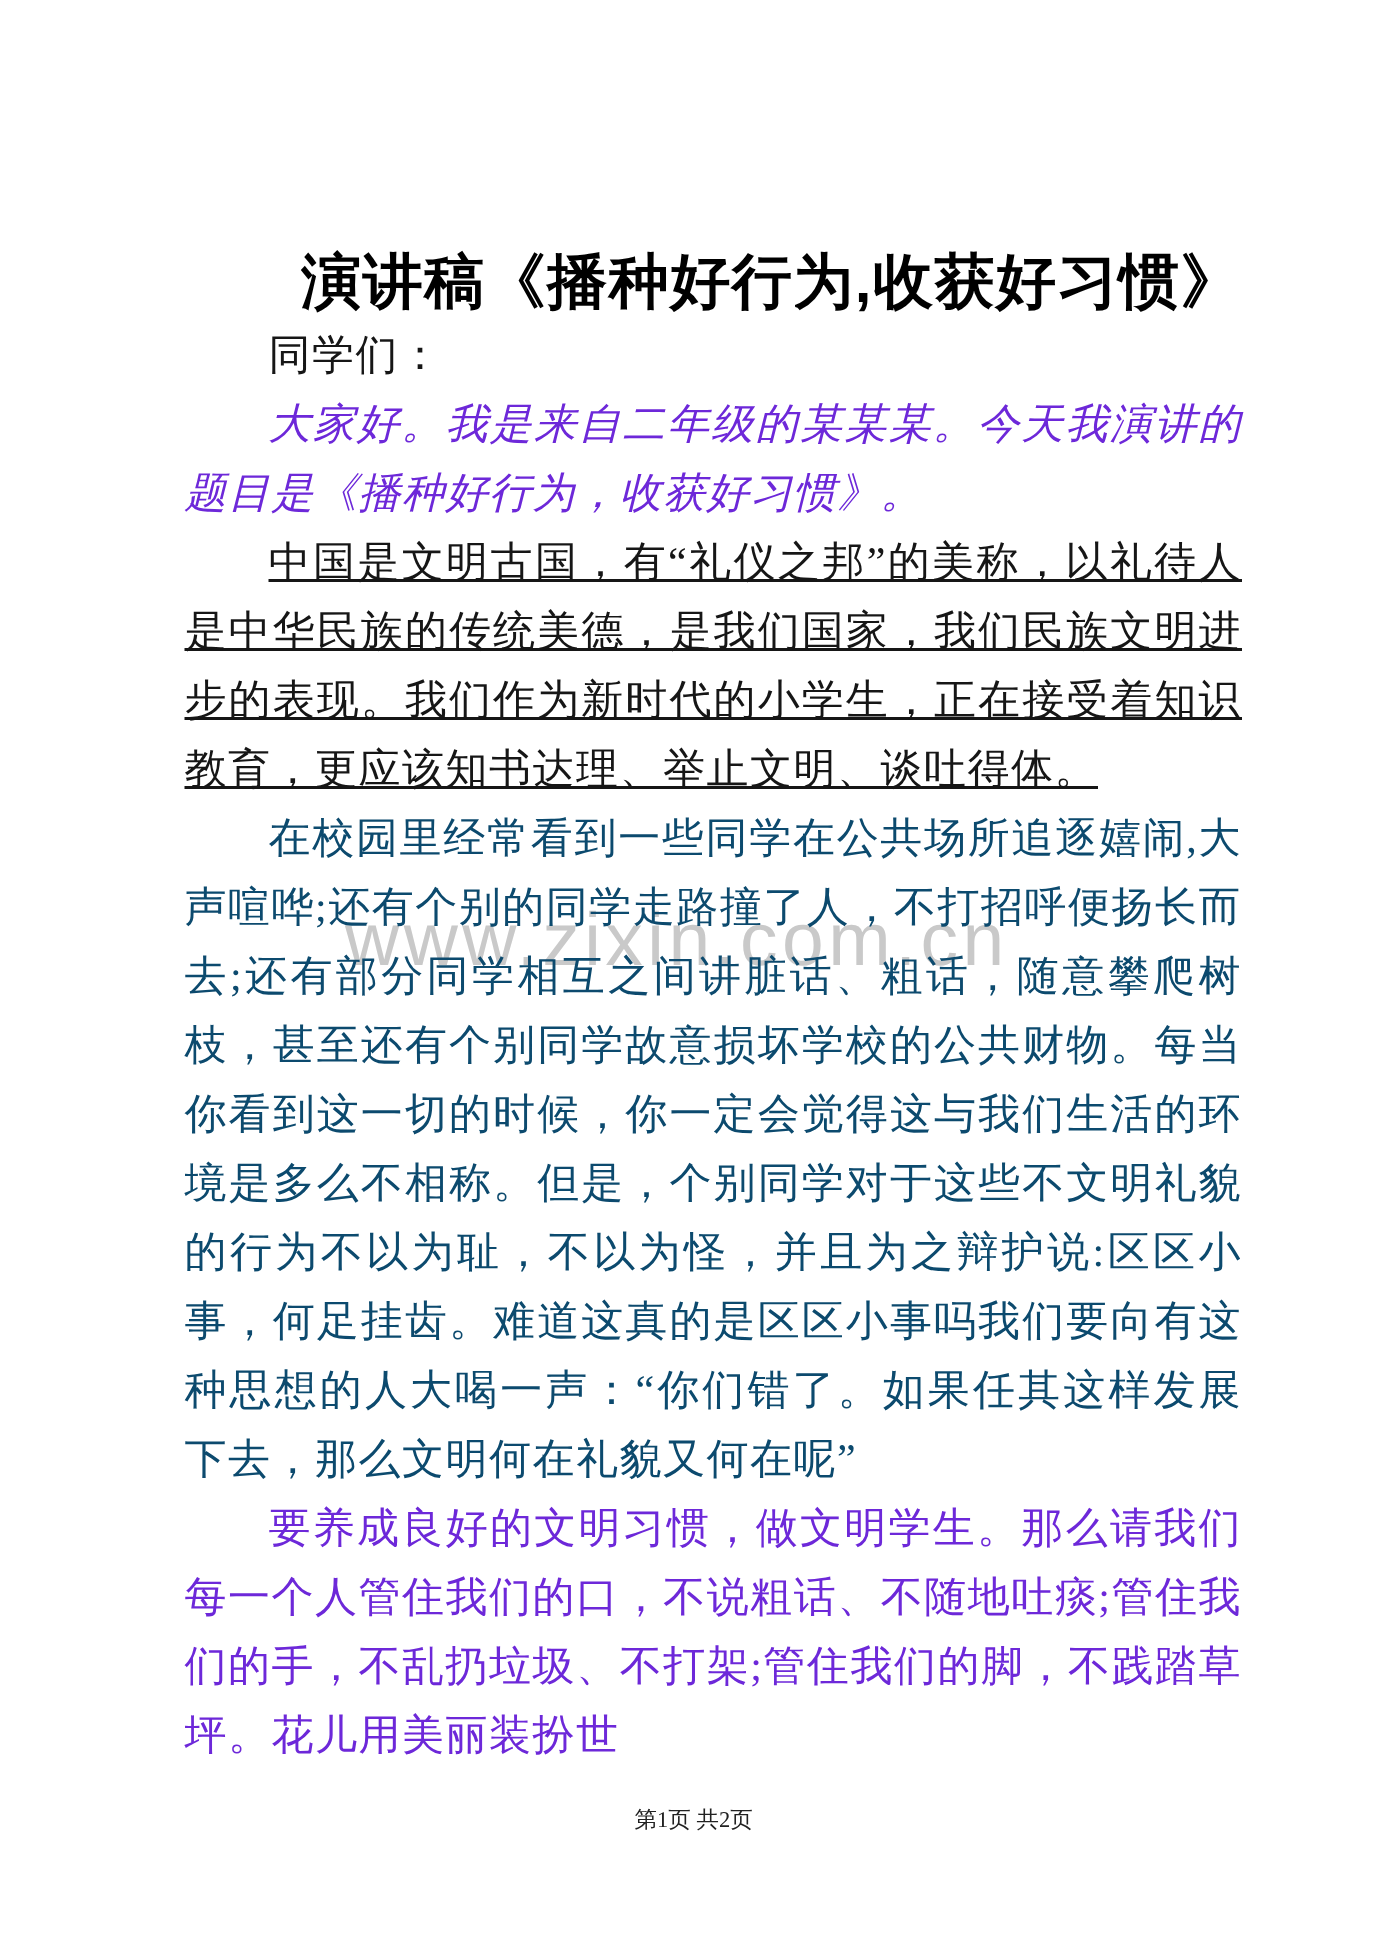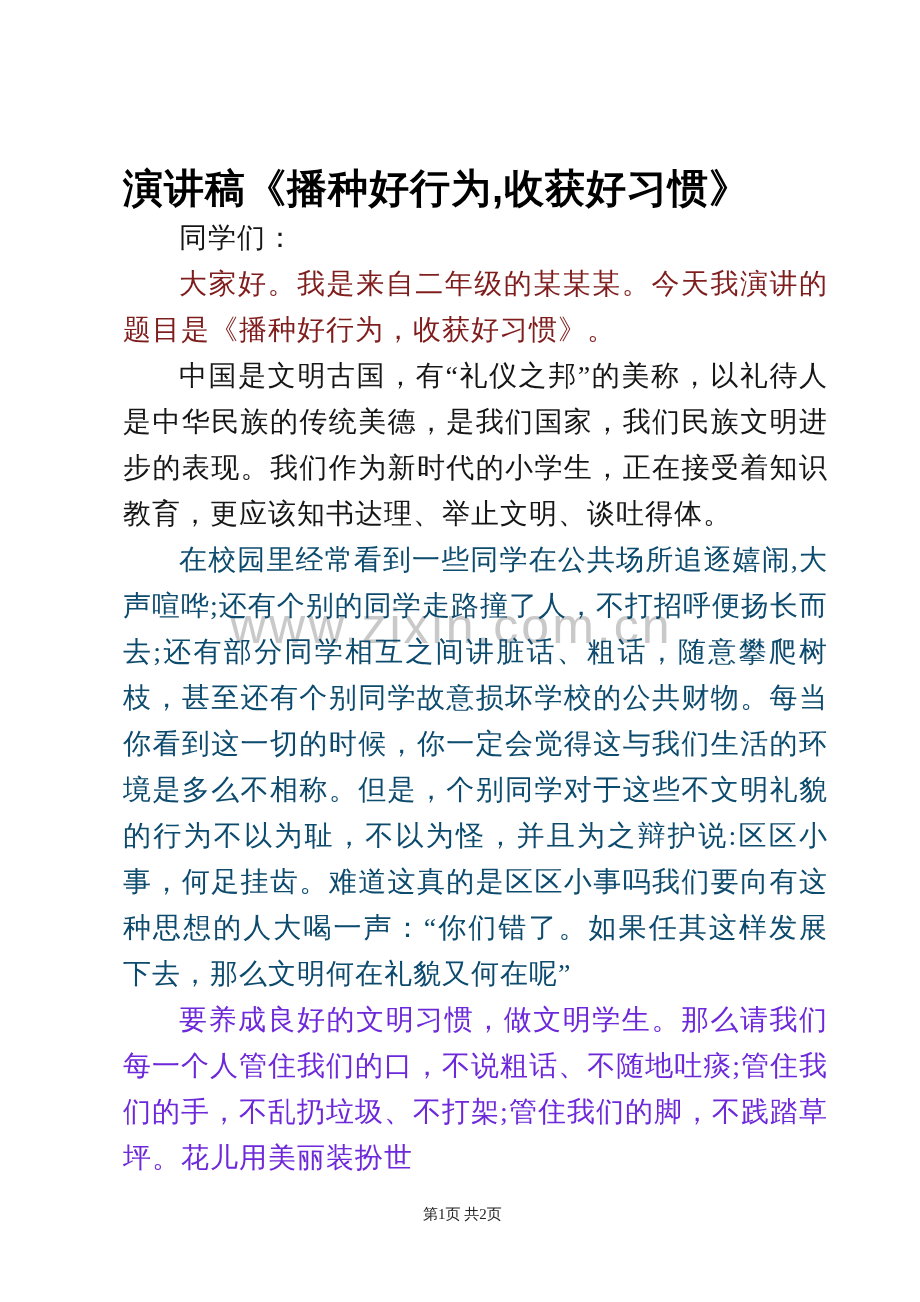--- a/index.html
+++ b/index.html
@@ -33,21 +33,21 @@
     z-index: 2;
     padding: 162px 92px 0 123px;
   }
   .title {
     margin: 0 0 1px 0;
     font-family: "Liberation Sans", "DejaVu Sans", sans-serif;
     font-weight: bold;
     font-size: 40px;
     line-height: 52px;
     letter-spacing: 1px;
-    text-align: left;
+    text-align: right;
     color: #000000;
   }
   .paragraphs { margin: 0; }
   .para {
     margin: 0;
     font-family: "Liberation Serif", "DejaVu Serif", serif;
     font-size: 28px;
     line-height: 46px;
     letter-spacing: 1px;
     text-align: justify;
@@ -70,22 +70,22 @@
 <body>
 
 <div class="page" style="background: rgb(255, 255, 255);">
 
   <div class="watermark" style="color: rgb(201, 201, 201);">www.zixin.com.cn</div>
 
   <div class="content">
     <h1 class="title">演讲稿《播种好行为,收获好习惯》</h1>
     <div class="paragraphs">
         <p class="para" style="color: rgb(22, 22, 22);">同学们：</p>
-        <p class="para" style="color: #7f1d1d;">大家好。我是来自二年级的某某某。今天我演讲的题目是《播种好行为，收获好习惯》。</p>
-        <p class="para" style="color: rgb(22, 22, 22);">中国是文明古国，有“礼仪之邦”的美称，以礼待人是中华民族的传统美德，是我们国家，我们民族文明进步的表现。我们作为新时代的小学生，正在接受着知识教育，更应该知书达理、举止文明、谈吐得体。</p>
+        <p class="para" style="color: #6d28d9; font-style: italic;">大家好。我是来自二年级的某某某。今天我演讲的题目是《播种好行为，收获好习惯》。</p>
+        <p class="para" style="color: rgb(22, 22, 22); text-decoration: underline;">中国是文明古国，有“礼仪之邦”的美称，以礼待人是中华民族的传统美德，是我们国家，我们民族文明进步的表现。我们作为新时代的小学生，正在接受着知识教育，更应该知书达理、举止文明、谈吐得体。</p>
         <p class="para" style="color: #0c4a6e;">在校园里经常看到一些同学在公共场所追逐嬉闹,大声喧哗;还有个别的同学走路撞了人，不打招呼便扬长而去;还有部分同学相互之间讲脏话、粗话，随意攀爬树枝，甚至还有个别同学故意损坏学校的公共财物。每当你看到这一切的时候，你一定会觉得这与我们生活的环境是多么不相称。但是，个别同学对于这些不文明礼貌的行为不以为耻，不以为怪，并且为之辩护说:区区小事，何足挂齿。难道这真的是区区小事吗我们要向有这种思想的人大喝一声：“你们错了。如果任其这样发展下去，那么文明何在礼貌又何在呢”</p>
         <p class="para" style="color: #6d28d9;">要养成良好的文明习惯，做文明学生。那么请我们每一个人管住我们的口，不说粗话、不随地吐痰;管住我们的手，不乱扔垃圾、不打架;管住我们的脚，不践踏草坪。花儿用美丽装扮世</p>
       </div>
   </div>
 
   <div class="footer">
     <span>第1页 共2页</span>
   </div>
 
 </div>

